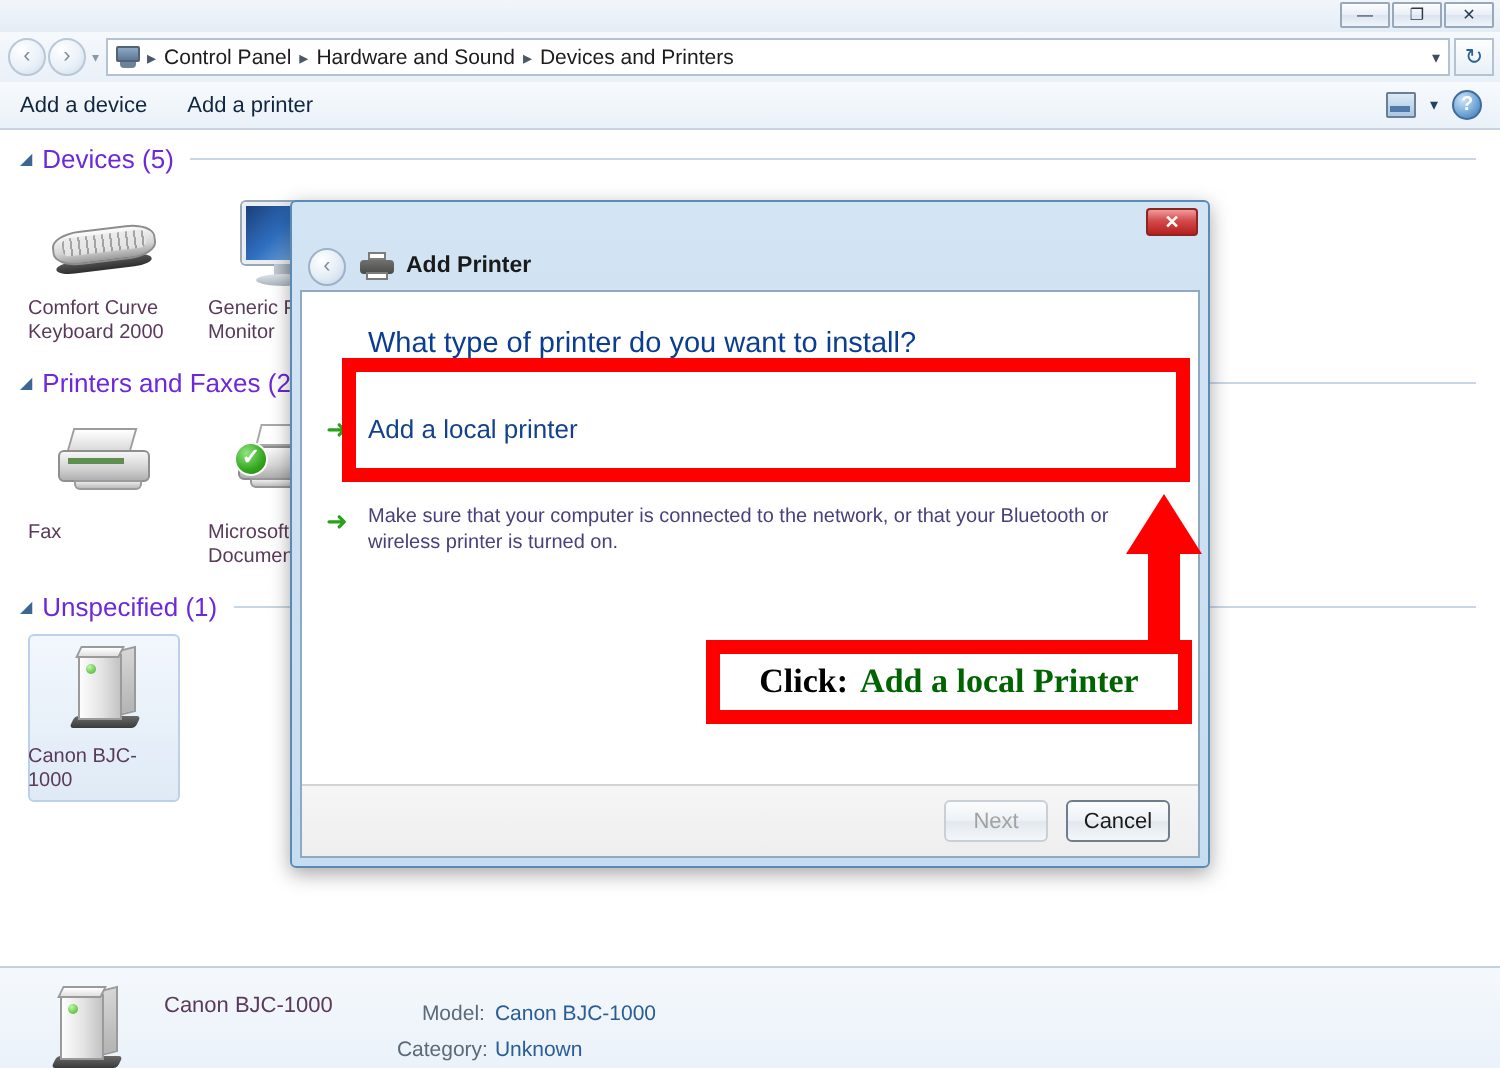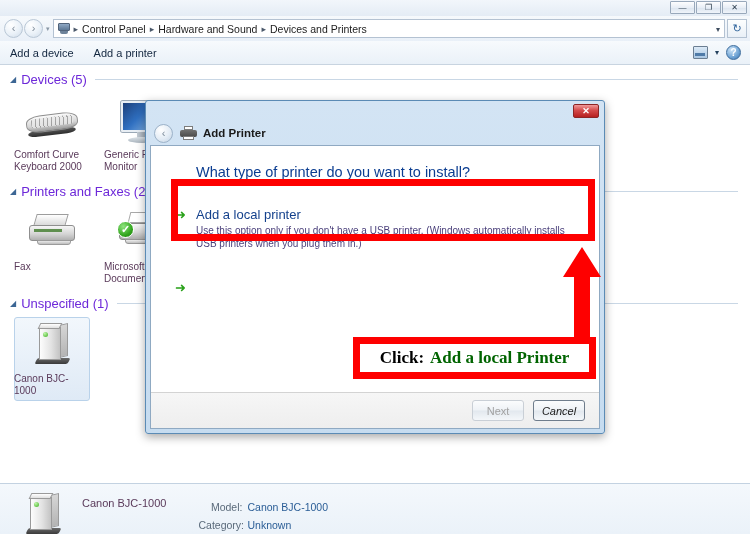--- a/index.html
+++ b/index.html
@@ -358,21 +358,20 @@
     position: absolute; left: 3px; top: 10px; width: 11px; height: 4px;
     background: #ffffff; border: 1px solid #7c7c7c;
   }
   .dlg-title {
     font-size: 11.5px; color: #1a1a1a; margin-left: 6px; font-weight: bold;
   }
   .dlg-body {
     position: absolute; left: 4px; top: 44px; right: 4px; bottom: 4px;
     background: #ffffff;
     border: 1px solid #8fa9c2;
-    padding-left: 12px;
   }
   .dlg-heading {
     font-size: 14.5px; color: #0b3d91; padding: 18px 0 0 33px;
   }
   .opt-block { padding-left: 33px; position: relative; }
   .opt-arrow {
     position: absolute; left: 12px; top: 2px;
     color: #2aa11a; font-size: 13px; line-height: 1;
   }
   .opt-title {
@@ -391,35 +390,35 @@
   }
   .dlg-btn {
     width: 52px; height: 21px;
     border: 1px solid #a9b4c0;
     background: linear-gradient(180deg,#fbfcfd 0%, #eef2f6 48%, #e2e8ee 52%, #f4f7fa 100%);
     border-radius: 3px;
     font-size: 11px; color: #1a1a1a;
     display: flex; align-items: center; justify-content: center;
   }
   .dlg-btn.disabled { color: #a2a2a2; border-color: #c9cfd6; }
-  .dlg-btn.strong { border: 1px solid #6f7d8c; font-style: italic; }
+  .dlg-btn.strong { border: 1px solid #6f7d8c; }
 
   
   .anno-box-option {
     position: absolute; left: 171px; top: 179px;
     width: 424px; height: 62px;
     border: 7px solid #fe0000;
     pointer-events: none;
   }
   .anno-arrow {
     position: absolute; left: 563px; top: 247px;
     width: 38px; height: 92px;
   }
   .anno-callout {
-    position: absolute; left: 353px; top: 337px;
+    position: absolute; left: 353px; top: 320px;
     width: 243px; height: 42px;
     border: 7px solid #fe0000;
     background: #ffffff;
     display: flex; align-items: center; justify-content: center;
     font-family: "Liberation Serif", serif;
     font-size: 17px; font-weight: bold;
     white-space: nowrap;
   }
   .anno-click { color: #000000; }
   .anno-target { color: #006400; margin-left: 6px; }
@@ -581,25 +580,25 @@
       </div>
       <div class="dlg-title">Add Printer</div>
     </div>
 
     <div class="dlg-body">
       <div class="dlg-heading">What type of printer do you want to install?</div>
 
       <div class="opt-block" style="margin-top:26px;">
         <span class="opt-arrow">➜</span>
         <div class="opt-title">Add a local printer</div>
-        <div class="opt-desc">Use this option only if you don't have a USB printer. (Windows automatically installs USB printers when you plug them in.)</div>
       </div>
 
       <div class="opt-block" style="margin-top:29px;">
         <span class="opt-arrow">➜</span>
+        <div class="opt-desc">Make sure that your computer is connected to the network, or that your Bluetooth or wireless printer is turned on.</div>
       </div>
 
       <div class="dlg-footer">
         <div class="dlg-btn disabled">Next</div>
         <div class="dlg-btn strong">Cancel</div>
       </div>
     </div>
   </div>
 
   <div class="anno-box-option"></div>

